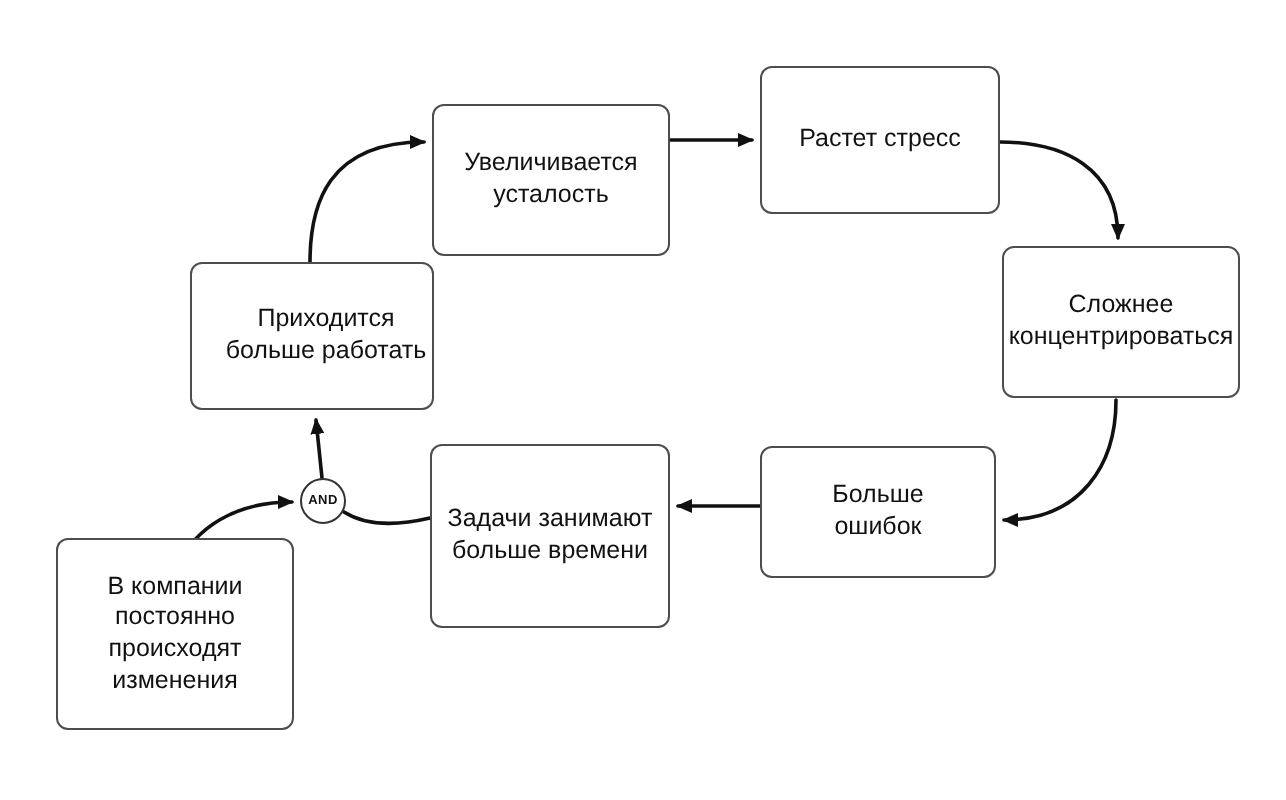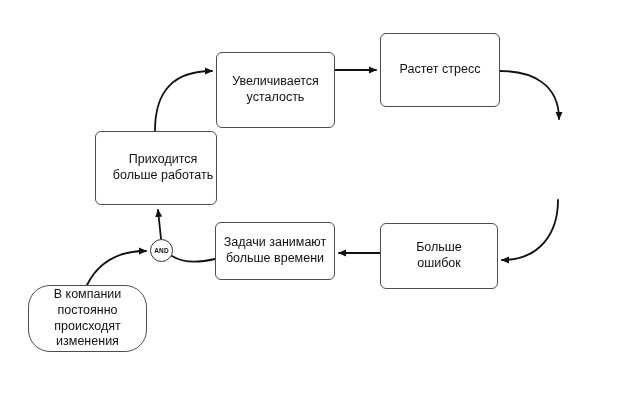--- a/index.html
+++ b/index.html
@@ -42,23 +42,23 @@
     color: #111111;
     font-size: 12.5px;
     line-height: 1.26;
     white-space: pre-line;
     padding: 2px;
   }
   #node-fatigue      { left: 216px; top: 32px;  width: 119px; height: 76px; margin-top: 20px; }
   #node-stress       { left: 380px; top: 33px;  width: 120px; height: 74px; text-align: right; }
   #node-concentrate  { left: 501px; top: 123px; width: 119px; height: 76px; }
   #node-errors       { left: 380px; top: 223px; width: 118px; height: 66px; }
-  #node-tasks        { left: 215px; top: 222px; width: 120px; height: 58px; }
+  #node-tasks        { left: 215px; top: 222px; width: 120px; height: 92px; }
   #node-work         { left: 95px;  top: 131px; width: 122px; height: 74px; padding-left: 16px; }
-  #node-changes      { left: 28px;  top: 285px; width: 119px; height: 67px; border-radius: 22px; }
+  #node-changes      { left: 28px;  top: 269px; width: 119px; height: 96px; }
   .and-circle {
     position: absolute;
     left: 150px;
     top: 238.5px;
     width: 23px;
     height: 23px;
     box-sizing: border-box;
     background: #ffffff;
     border: 1.4px solid #333333;
     border-radius: 50%;
@@ -90,20 +90,22 @@
     <path class="edge" d="M 215 259 C 198 263 183 263 172 256"></path>
     <path class="edge" d="M 87 285 C 98 263 118 251 146 251" marker-end="url(#ah)"></path>
     <path class="edge" d="M 161 239 L 158 210" marker-end="url(#ah)"></path>
   </svg>
 
   <div class="node" id="node-fatigue">Увеличивается
 усталость</div>
 
   <div class="node" id="node-stress">Растет стресс</div>
 
+  <div class="node" id="node-concentrate">Сложнее
+концентрироваться</div>
 
   <div class="node" id="node-errors">Больше
 ошибок</div>
 
   <div class="node" id="node-tasks">Задачи занимают
 больше времени</div>
 
   <div class="node" id="node-work">Приходится
 больше работать</div>
 

